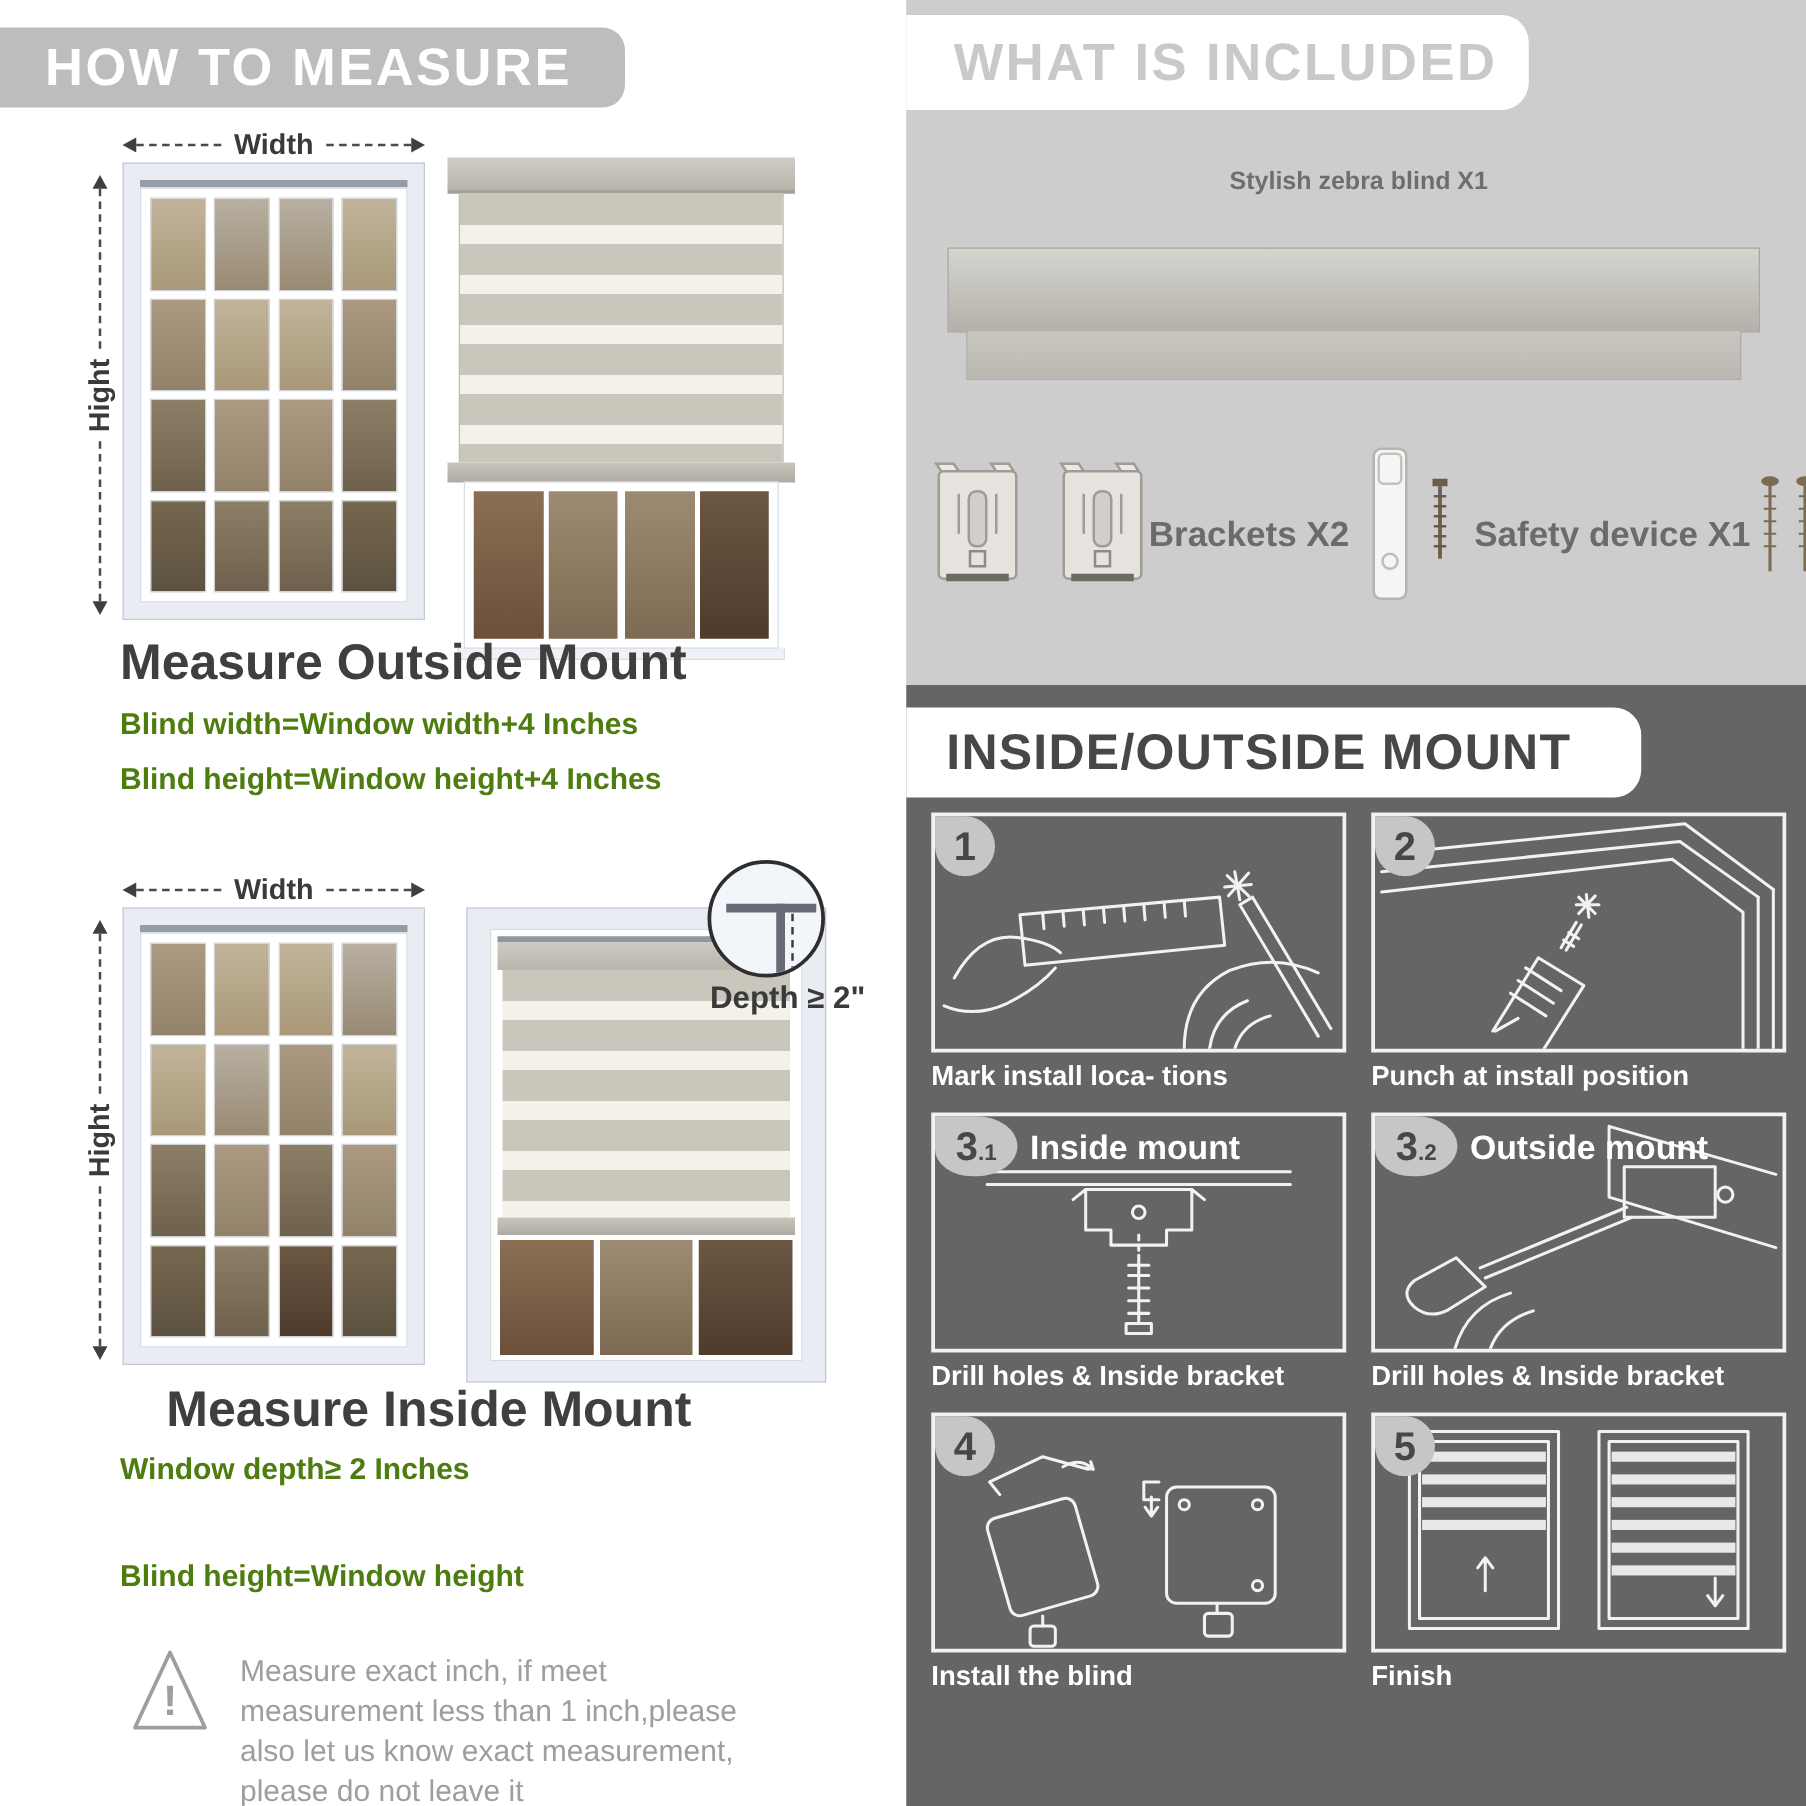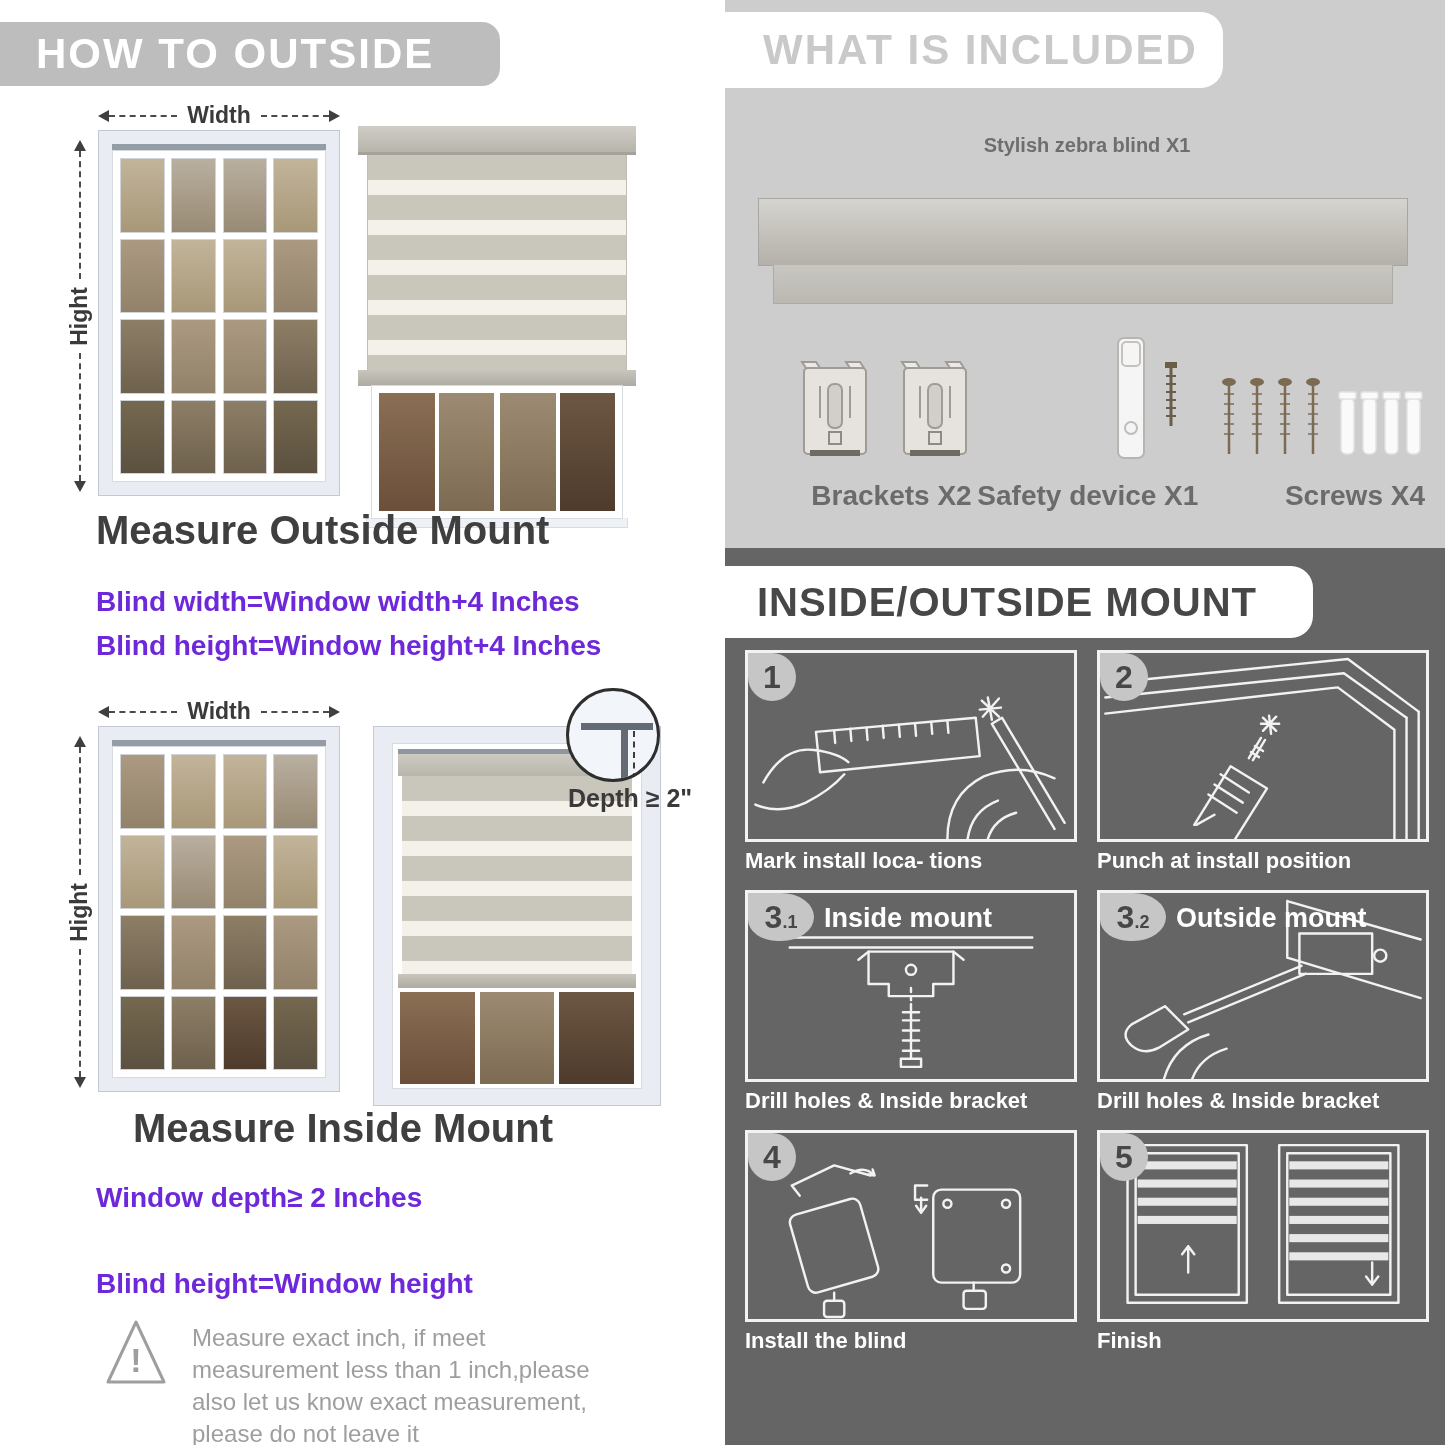--- a/index.html
+++ b/index.html
@@ -51,34 +51,34 @@
   .brail2{height:14px;background:linear-gradient(180deg,#c8c5bd,#aeaba3);}
   .uw2{height:92px;display:flex;gap:5px;padding:4px 2px;}
   .uw2 i{flex:1;display:block;}
   .callout{position:absolute;left:566px;top:688px;width:88px;height:88px;border:3px solid #2e2e2e;border-radius:50%;
     background:#f2f5f9;overflow:hidden;z-index:6;}
   .co-h{position:absolute;left:12px;top:32px;width:72px;height:7px;background:#646b75;}
   .co-v{position:absolute;left:52px;top:32px;width:7px;height:56px;background:#646b75;}
   .co-dash{position:absolute;left:64px;top:40px;height:48px;border-left:2px dashed #3c3c3c;}
   .depth-label{position:absolute;left:568px;top:784px;font-size:25px;font-weight:bold;color:#3a3a3a;z-index:7;white-space:nowrap;}
   .m-title{position:absolute;font-size:40px;font-weight:bold;color:#3f3f3f;white-space:nowrap;}
-  .m-line{position:absolute;font-size:28px;font-weight:bold;color:#6d28d9;white-space:nowrap;margin-top:20px;}
+  .m-line{position:absolute;font-size:24px;font-weight:bold;color:#4d7c0f;white-space:nowrap;}
   .warning{position:absolute;left:104px;top:1314px;display:flex;gap:24px;align-items:flex-start;}
   .warn-text{width:440px;font-size:24px;line-height:32px;color:#9e9e9e;padding-top:8px;}
   
   .sec-included{position:absolute;left:725px;top:0;width:724px;height:548px;background:#cdcdcd;}
   .banner-included{position:absolute;left:0;top:12px;width:498px;height:76px;background:#fff;border-radius:0 22px 22px 0;
     color:#c9c9c9;font-size:42px;font-weight:bold;line-height:76px;padding-left:38px;box-sizing:border-box;letter-spacing:2px;}
   .product-label{position:absolute;left:0;top:134px;width:100%;text-align:center;font-size:20px;font-weight:bold;color:#6e6e6e;}
   .headrail-big{position:absolute;left:33px;top:198px;width:648px;height:66px;
     background:linear-gradient(180deg,#d6d4cf,#bfbdb6 65%,#b3b1aa);border:1px solid #a8a6a0;}
   .headroll-big{position:absolute;left:48px;top:265px;width:618px;height:38px;
     background:linear-gradient(180deg,#c8c6c0,#bab8b1);border:1px solid #adaba4;border-top:none;}
   .items{position:absolute;left:20px;top:330px;width:680px;height:182px;display:flex;}
-  .item{flex:1;display:flex;flex-direction:column;align-items:flex-end;justify-content:flex-end;}
+  .item{flex:1;display:flex;flex-direction:row;align-items:center;justify-content:flex-end;}
   .item .icons{display:flex;gap:26px;align-items:flex-end;}
   .item-label{font-size:28px;font-weight:bold;color:#6b6b6b;margin-top:14px;white-space:nowrap;}
   
   .sec-mount{position:absolute;left:725px;top:548px;width:720px;height:897px;background:#656565;}
   .banner-mount{position:absolute;left:0;top:18px;width:588px;height:72px;background:#fff;border-radius:0 22px 22px 0;
     color:#474747;font-size:40px;font-weight:bold;line-height:72px;padding-left:32px;box-sizing:border-box;letter-spacing:1px;}
   .steps{position:absolute;left:20px;top:102px;width:684px;display:grid;grid-template-columns:1fr 1fr;column-gap:20px;row-gap:16px;}
   .panel{position:relative;height:192px;border:3px solid #f2f2f2;box-sizing:border-box;}
   .badge{position:absolute;left:0;top:0;width:48px;height:48px;background:#c6c6c6;border-radius:0 50% 50% 50%;
     display:flex;align-items:center;justify-content:center;color:#474747;font-weight:bold;font-size:32px;z-index:2;}
@@ -88,21 +88,21 @@
   .art{position:absolute;inset:0;width:100%;height:100%;}
   .art path,.art rect,.art circle,.art ellipse{stroke:#f2f2f2;stroke-width:2.4;fill:none;stroke-linecap:round;stroke-linejoin:round;}
   .art .fillw{fill:rgba(255,255,255,0.85);stroke:none;}
   .caption{margin-top:6px;color:#fff;font-size:22px;font-weight:bold;white-space:nowrap;}
 </style>
 </head>
 <body>
 
 <div class="canvas">
 
-  <div class="banner-left">HOW TO OUTSIDE</div>
+  <div class="banner-left">HOW TO MEASURE</div>
 
   <div class="harrow" style="left:98px;top:102px;width:242px;">
     <span class="ah-l"></span>
       <span class="dash"></span>
     <span class="lbl">Width</span>
     <span class="dash"></span>
       <span class="ah-r"></span>
   </div>
   <div class="varrow" style="left:66px;top:140px;height:352px;">
     <span class="ah-u"></span>

